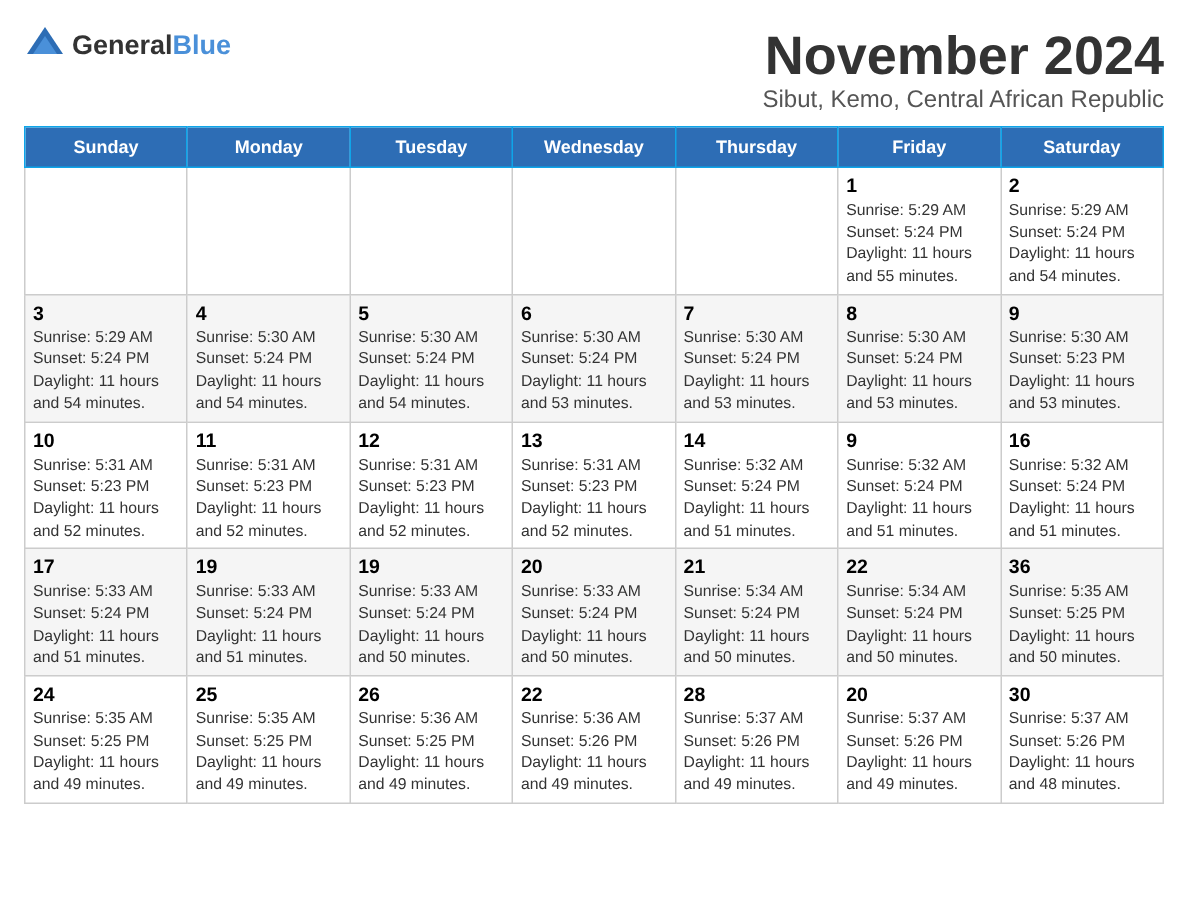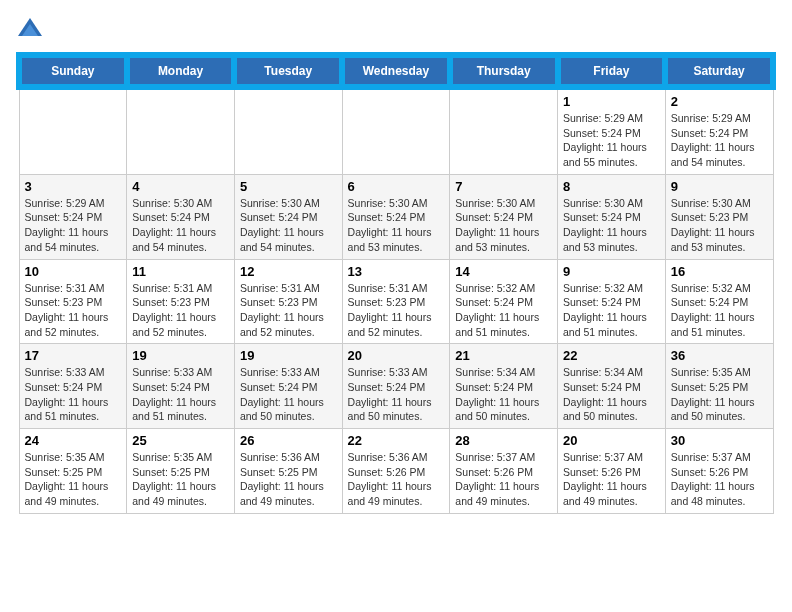--- a/index.html
+++ b/index.html
@@ -71,32 +71,39 @@
       line-height: 1.4;
       font-size: 10.5px;
     }
     tr:nth-child(odd) td:not(.day-header) {
       background: #fff;
     }
     tr.row-even td:not(.empty) {
       background: #f5f5f5;
     }
     .header-row th {
-      border: 6px solid #0ea5e9;
+      border: 1px solid #0ea5e9;
     }
   </style>
 </head>
 <body>
 
 <div class="header-area">
   <div class="logo">
     <svg class="logo-icon" viewBox="0 0 28 28">
       <polygon points="14,2 26,20 2,20" fill="#2d6db5"></polygon>
       <polygon points="14,8 22,20 6,20" fill="#4a90d9"></polygon>
     </svg>
+    <div>
+      <span style="font-size:18px;font-weight:bold;color:#333;">General</span><span style="font-size:18px;font-weight:bold;color:#4a90d9;">Blue</span>
+    </div>
+  </div>
+  <div class="title-area">
+    <div class="main-title">November 2024</div>
+    <div class="subtitle">Sibut, Kemo, Central African Republic</div>
   </div>
 </div>
 
 <table>
   <thead>
     <tr class="header-row">
     <th class="day-header">Sunday</th>
         <th class="day-header">Monday</th>
         <th class="day-header">Tuesday</th>
         <th class="day-header">Wednesday</th>

